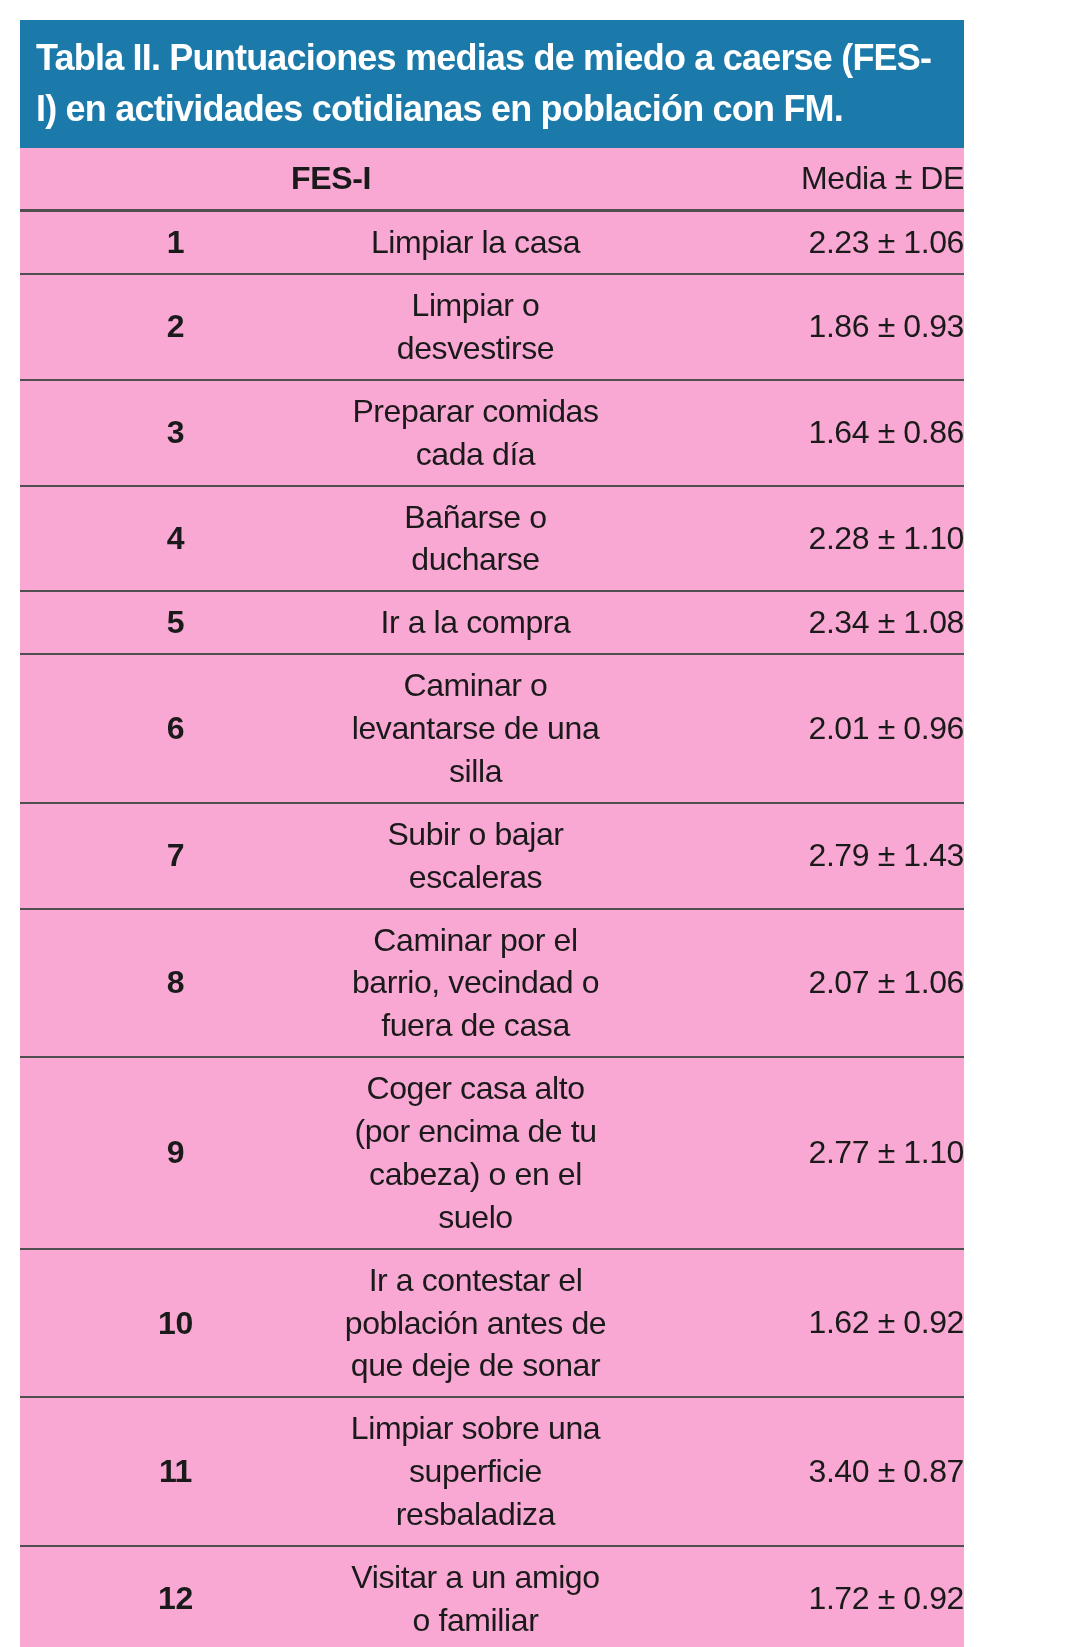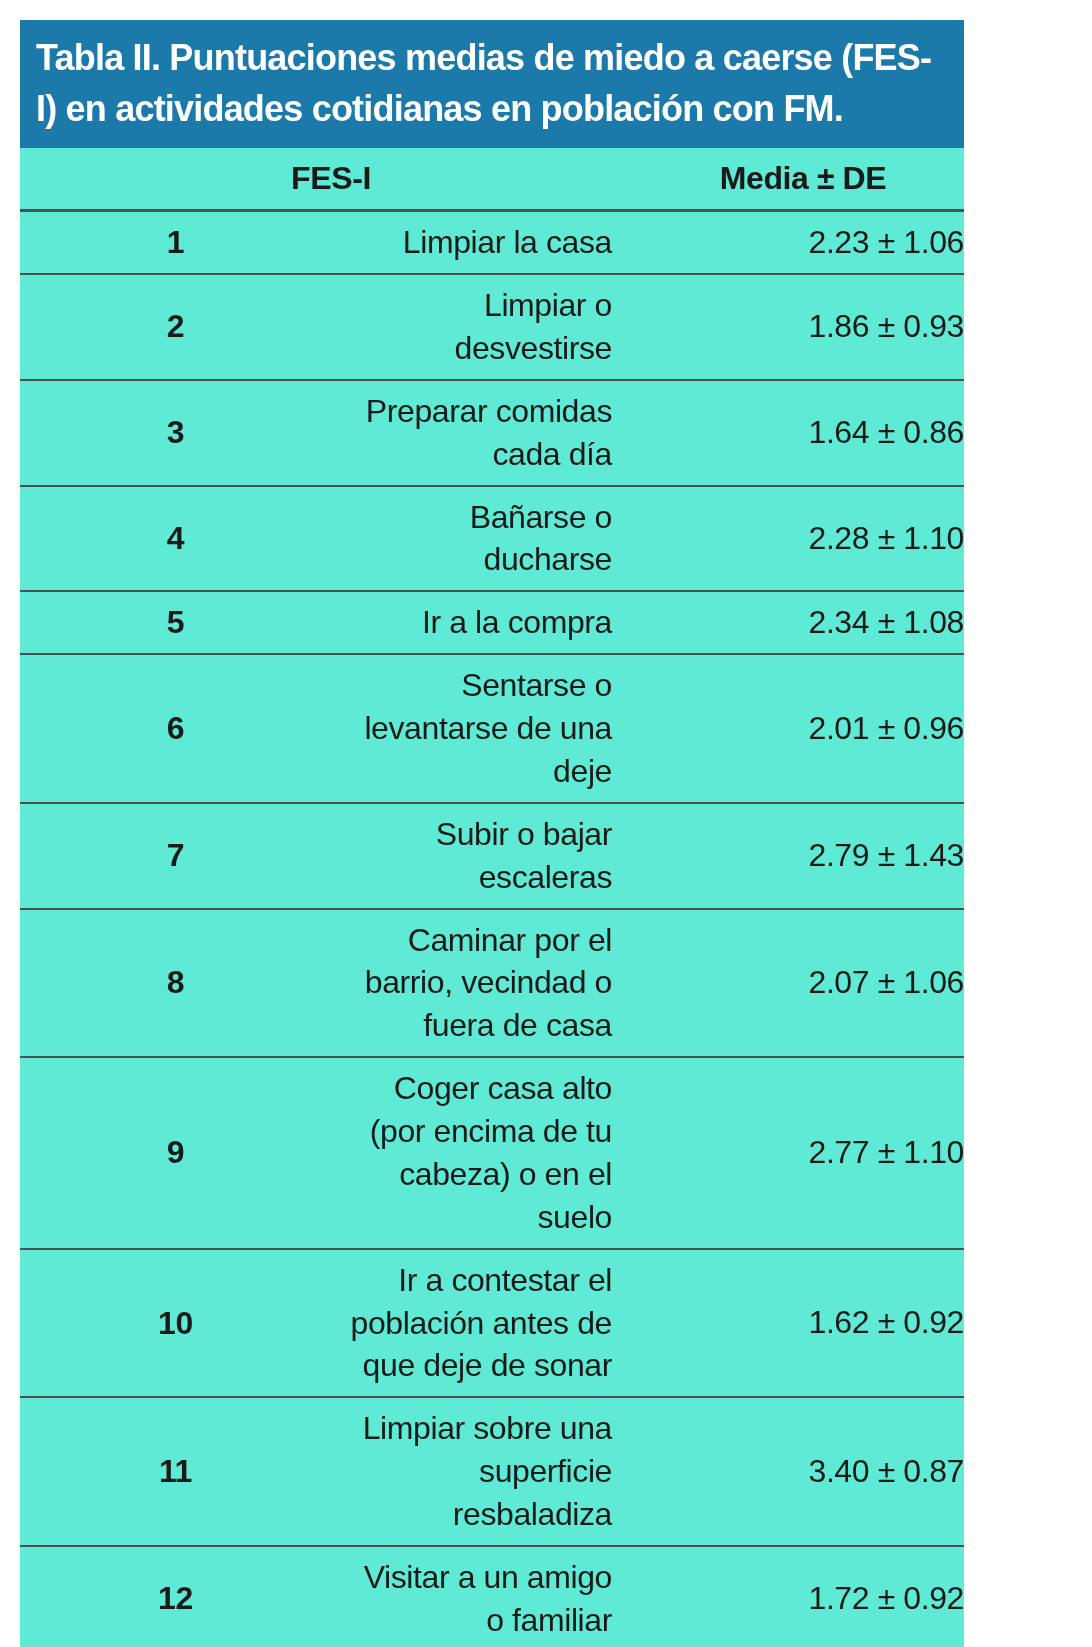--- a/index.html
+++ b/index.html
@@ -20,49 +20,49 @@
     line-height: 1.42;
     letter-spacing: -0.8px;
     padding: 12px 22px 14px 16px;
   }
   table.fes-table {
     width: 100%;
     border-collapse: collapse;
     table-layout: fixed;
   }
   table.fes-table th, table.fes-table td {
-    background: #5eead4;
+    background: #f9a8d4;
     font-size: 32px;
     letter-spacing: -0.4px;
     vertical-align: middle;
   }
   th.col-fesi {
     width: 622px;
     text-align: center;
     font-weight: bold;
     padding: 12px 0;
     font-size: 33px;
   }
   th.col-media {
-    text-align: center;
-    font-weight: bold;
+    text-align: right;
+    font-weight: normal;
     padding: 12px 0;
     font-size: 33px;
   }
   thead tr { border-bottom: 3px solid #4f4f4f; }
   tbody tr { border-bottom: 2px solid #4f4f4f; }
   td.num {
     width: 112px;
     text-align: center;
     font-weight: bold;
     font-size: 31px;
   }
   td.activity {
     width: 510px;
-    text-align: right;
+    text-align: center;
     padding: 9px 30px 9px 8px;
     line-height: 1.34;
   }
   td.value {
     text-align: right;
     line-height: 1.3;
   }
 </style>
 </head>
 <body>
@@ -99,21 +99,21 @@
         <td class="activity">Bañarse o ducharse</td>
         <td class="value">2.28 ± 1.10</td>
       </tr>
       <tr>
         <td class="num">5</td>
         <td class="activity">Ir a la compra</td>
         <td class="value">2.34 ± 1.08</td>
       </tr>
       <tr>
         <td class="num">6</td>
-        <td class="activity">Sentarse o levantarse de una deje</td>
+        <td class="activity">Caminar o levantarse de una silla</td>
         <td class="value">2.01 ± 0.96</td>
       </tr>
       <tr>
         <td class="num">7</td>
         <td class="activity">Subir o bajar escaleras</td>
         <td class="value">2.79 ± 1.43</td>
       </tr>
       <tr>
         <td class="num">8</td>
         <td class="activity">Caminar por el barrio, vecindad o fuera de casa</td>

